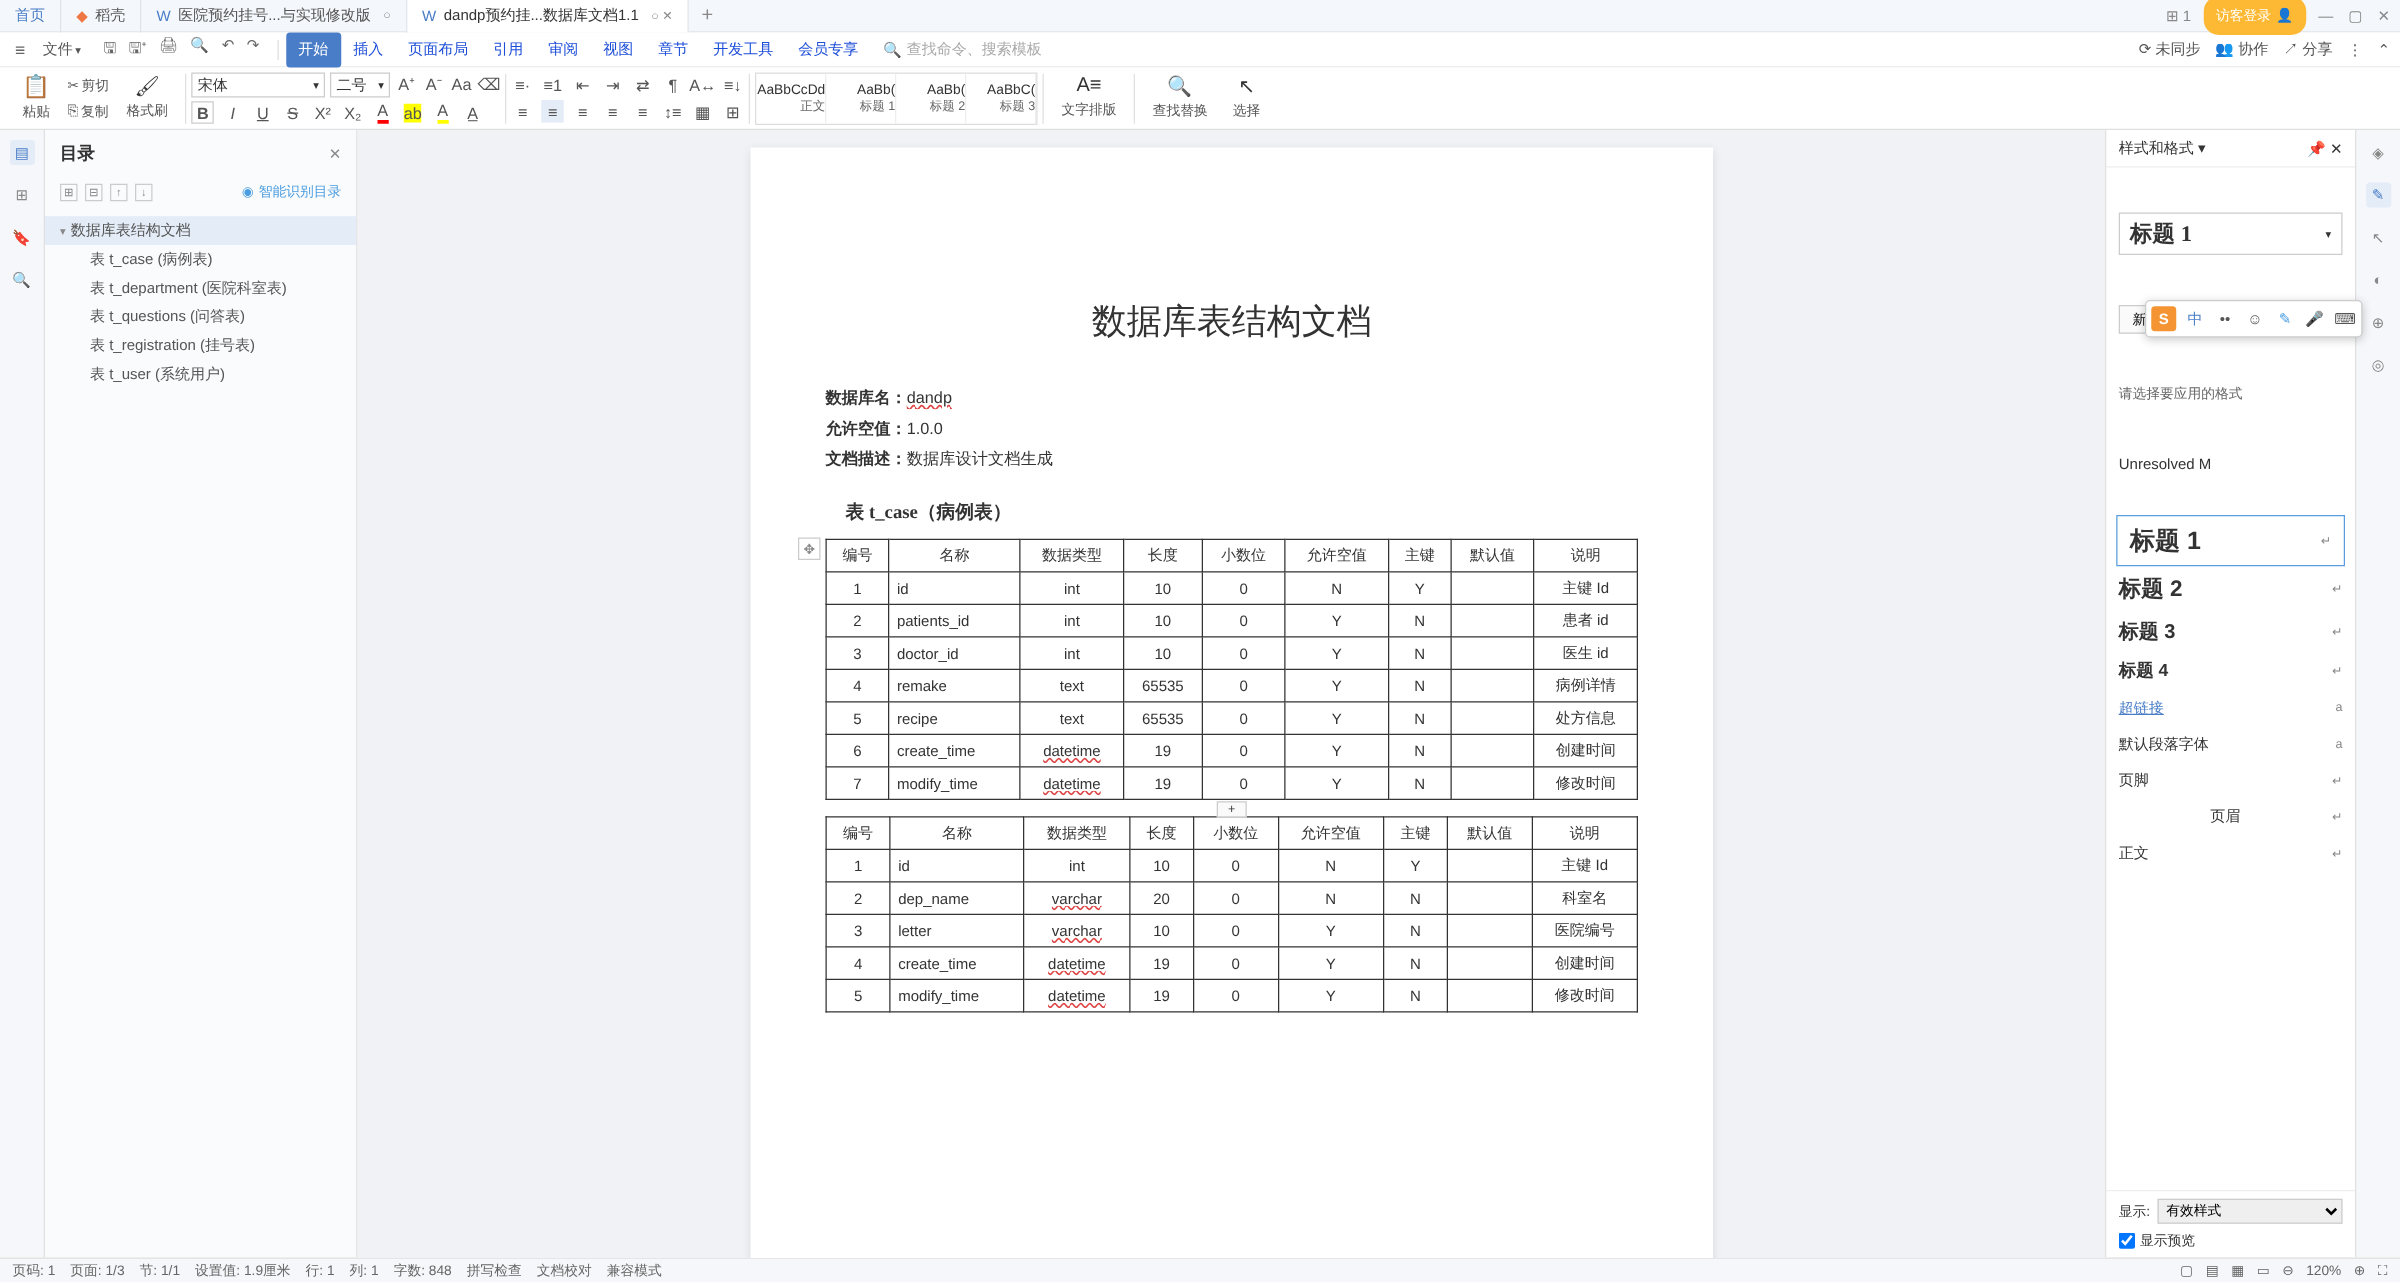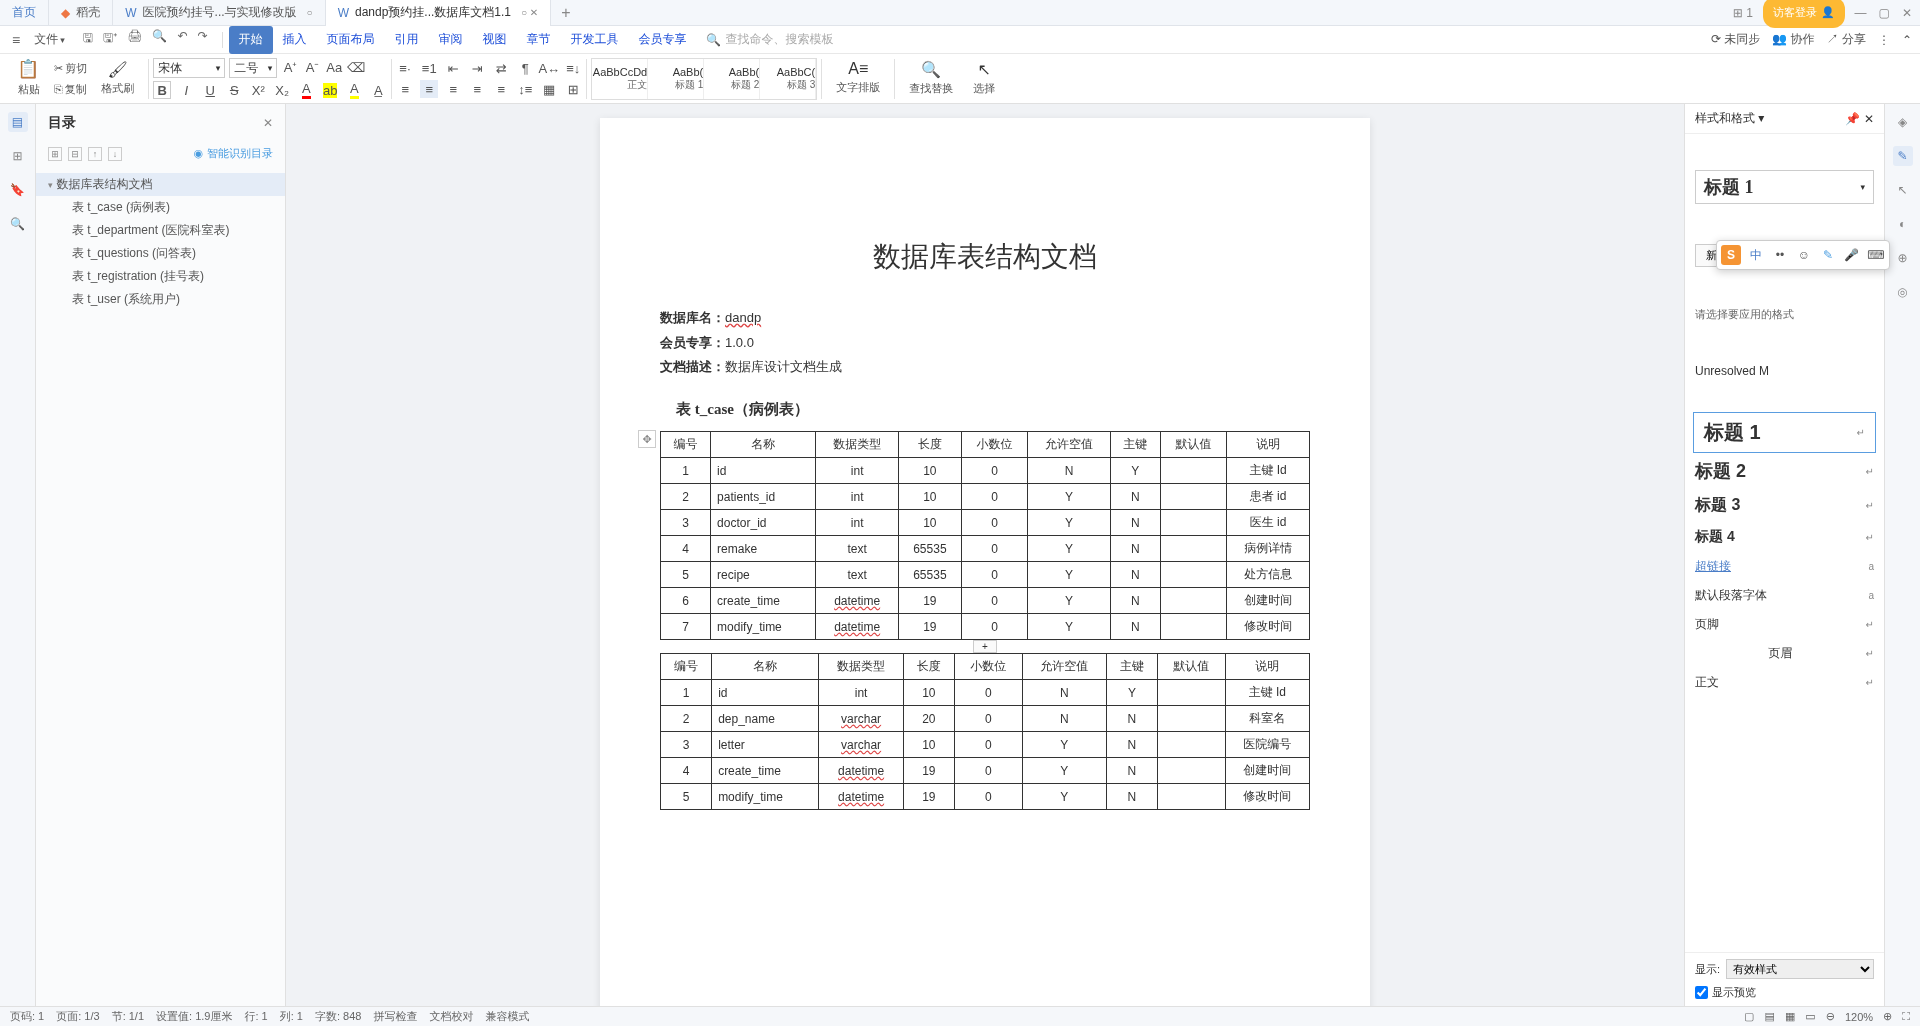--- a/index.html
+++ b/index.html
@@ -20,21 +20,21 @@
 .qat-btn{color:#666;cursor:pointer;}
 .divider{width:1px;height:16px;background:#ddd;margin:0 4px;}
 .menutab{padding:0 10px;font-size:12px;color:#1d4ed8;cursor:pointer;height:28px;display:flex;align-items:center;}
 .menutab.active{background:#4a7dc7;color:#fff;border-radius:3px;}
 .search-box{margin-left:8px;color:#aaa;display:flex;align-items:center;gap:4px;font-size:12px;}
 .ribbon-right{margin-left:auto;display:flex;gap:12px;color:#555;font-size:12px;align-items:center;}
 .ribbon-toolbar{height:50px;background:#fff;display:flex;align-items:center;padding:4px 8px;border-bottom:1px solid #e0e0e0;}
 .tb-group{display:flex;flex-direction:column;align-items:center;padding:0 6px;height:100%;justify-content:center;}
 .tb-sep{width:1px;height:40px;background:#e0e0e0;margin:0 4px;}
 .tb-btn{padding:2px 4px;color:#555;cursor:pointer;font-size:11px;display:flex;align-items:center;gap:2px;}
-.font-select{border:1px solid #ccc;padding:1px 4px;font-size:12px;width:72px;height:20px;display:flex;align-items:center;justify-content:space-between;}
+.font-select{border:1px solid #ccc;padding:1px 4px;font-size:12px;width:107px;height:20px;display:flex;align-items:center;justify-content:space-between;}
 .size-select{border:1px solid #ccc;padding:1px 4px;font-size:12px;width:48px;height:20px;display:flex;align-items:center;justify-content:space-between;}
 .fmt-row{display:flex;gap:6px;}
 .fmt-btn{width:18px;height:18px;display:flex;align-items:center;justify-content:center;color:#555;cursor:pointer;font-size:13px;}
 .style-gallery{display:flex;border:1px solid #ddd;height:42px;}
 .style-item{width:56px;display:flex;flex-direction:column;align-items:flex-end;justify-content:center;border-right:1px solid #eee;cursor:pointer;font-size:10px;}
 .style-preview{font-size:11px;color:#333;}
 .style-name{font-size:10px;color:#666;}
 .workspace{display:flex;height:calc(100% - 124px);}
 .left-rail{width:36px;background:#f5f7fa;border-right:1px solid #e0e0e0;display:flex;flex-direction:column;align-items:center;padding-top:8px;gap:14px;}
 .rail-btn{width:20px;height:20px;color:#888;cursor:pointer;display:flex;align-items:center;justify-content:center;}
@@ -309,21 +309,21 @@
         <div class="tree-item level-1">表 t_user (系统用户)</div>
       </div>
   </div>
 
   <div class="canvas-area">
     <div style="position:absolute;left:395px;top:100px;color:#aaa;">📄</div>
     <div class="page">
       <h1 class="doc-title">数据库表结构文档</h1>
       <div class="doc-meta">
         <div><b>数据库名：</b><span class="underline-red">dandp</span></div>
-        <div><b>会员专享：</b><span>1.0.0</span></div>
+        <div><b>允许空值：</b><span>1.0.0</span></div>
         <div><b>文档描述：</b><span>数据库设计文档生成</span></div>
       </div>
       <div style="position:relative;">
         <div class="doc-h2">表 t_case（病例表）</div>
         <div class="floating-handle" style="top:30px;">✥</div>
         <table class="doc-table" id="table1">
             <tbody>
               <tr>
                 <th>编号</th>
                 <th>名称</th>

